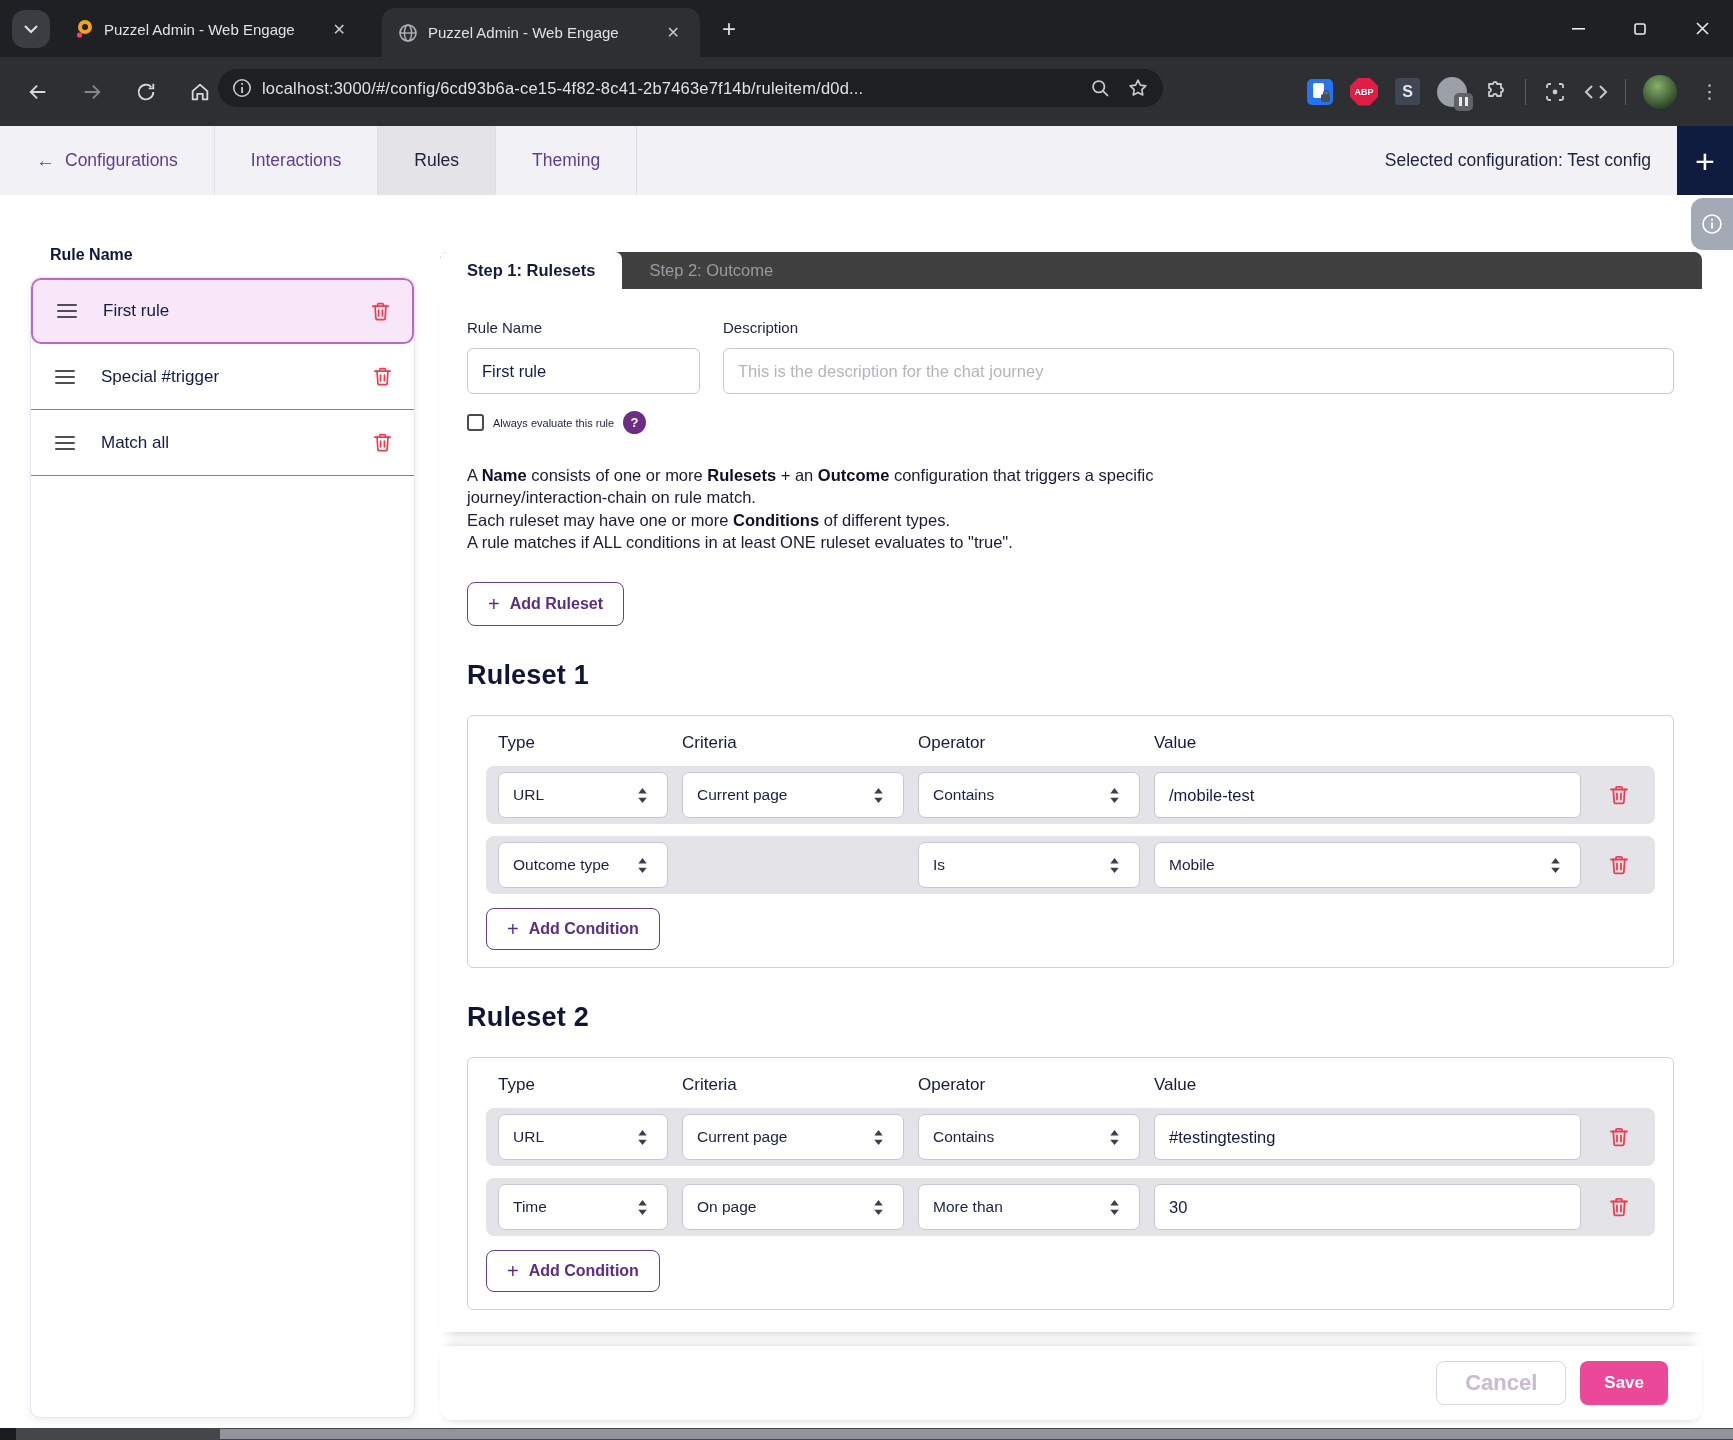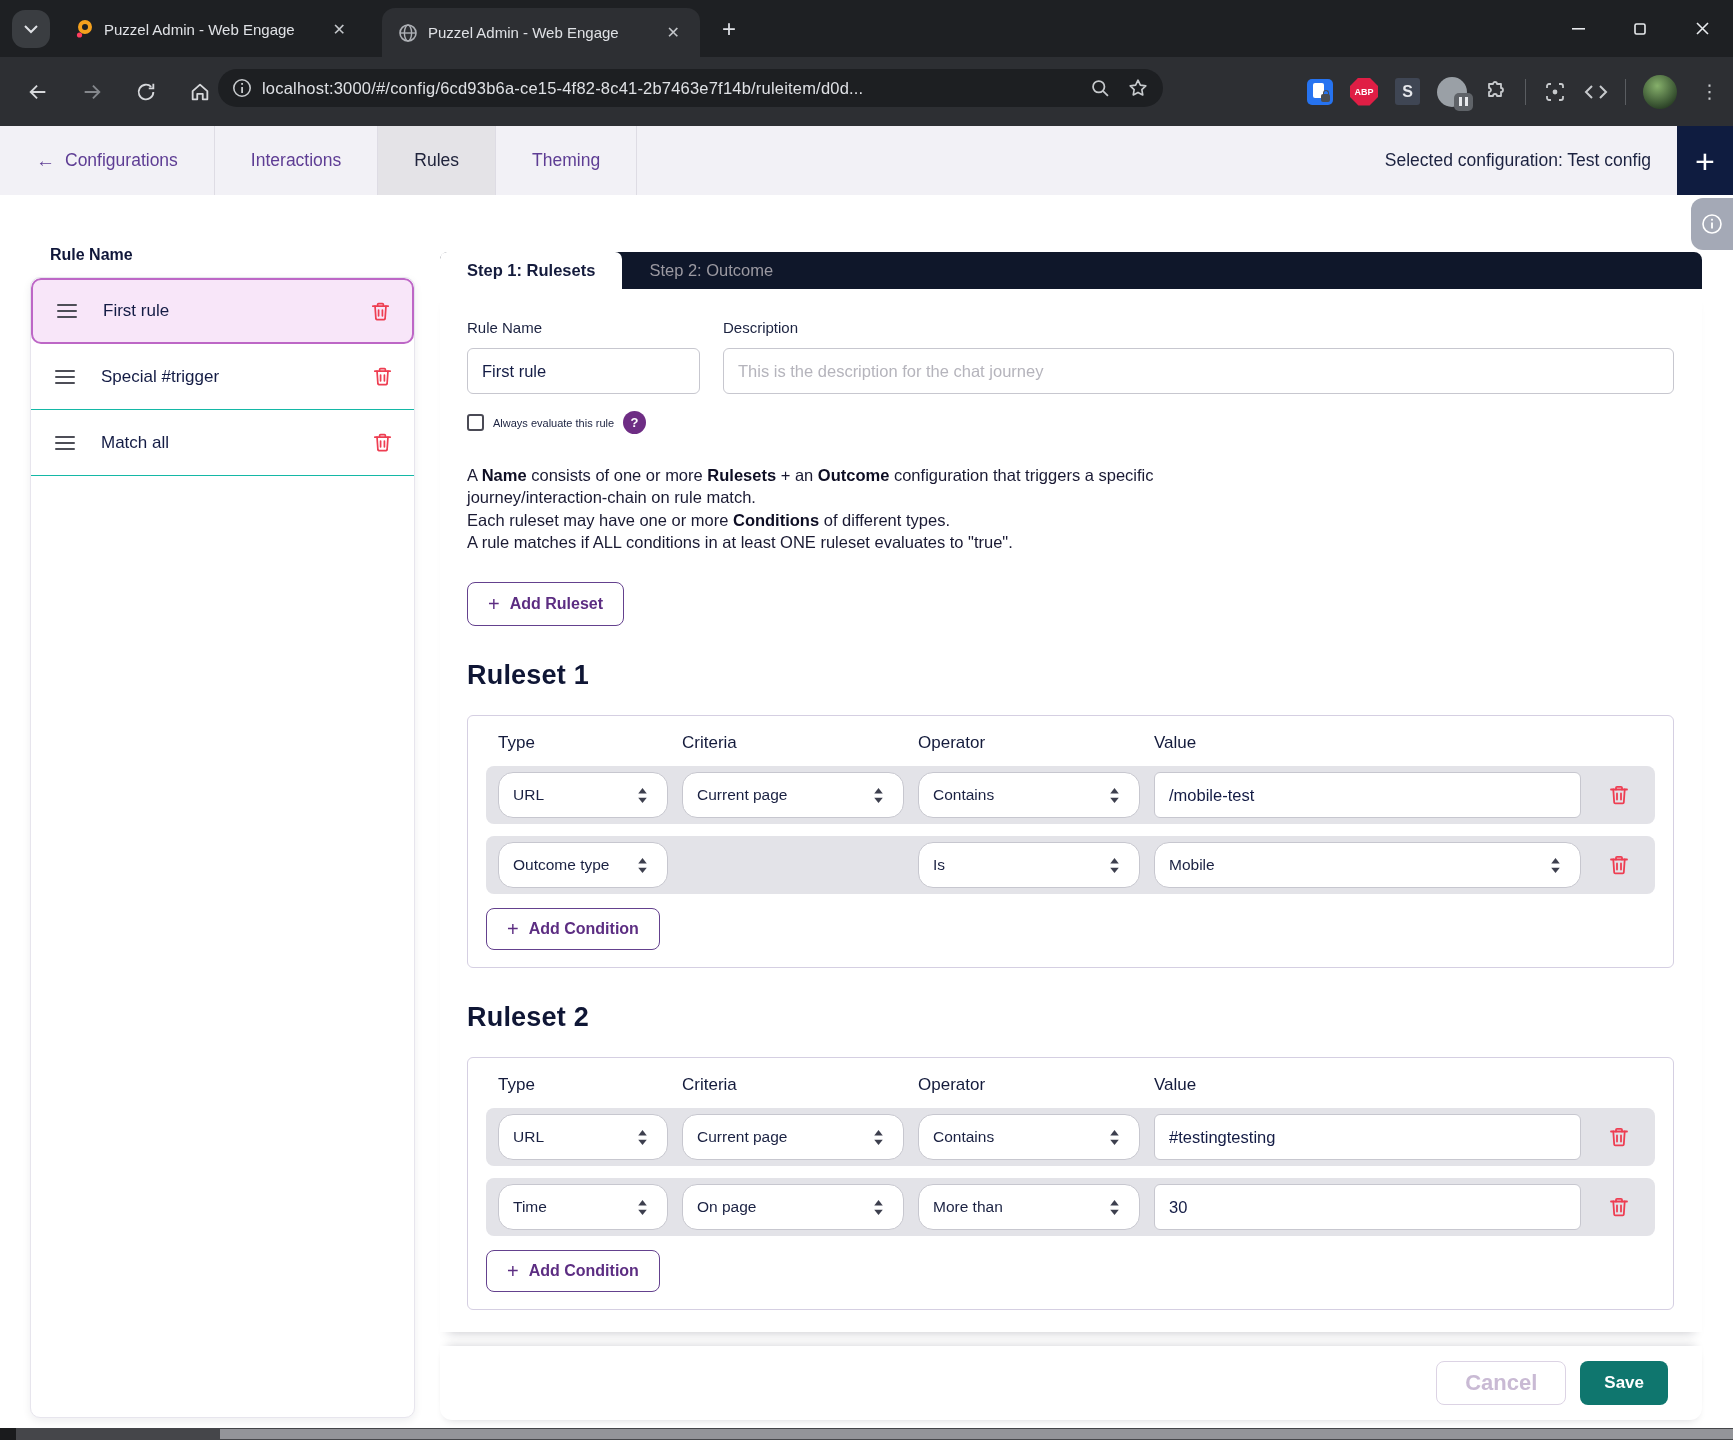--- a/index.html
+++ b/index.html
@@ -64,21 +64,21 @@
     box-shadow:0 3px 8px rgba(20,20,40,.07);box-sizing:border-box;overflow:hidden;}
   .rule-item{height:66px;display:flex;align-items:center;padding:0 20px 0 24px;
     border-bottom:1px solid #14b8a6;box-sizing:border-box;background:#fff;}
   .rule-item.selected{background:#f8e6f9;border:2px solid #bd67c6;border-radius:10px;}
   .burger{width:20px;flex:none;display:flex;flex-direction:column;gap:4px;}
   .burger i{display:block;height:2px;background:#4d4e57;border-radius:1px;}
   .rule-item .name{flex:1;margin-left:26px;font-size:17px;color:#141c45;}
   .icon-btn{background:none;border:none;padding:0;display:flex;align-items:center;justify-content:center;}
   
   .editor{position:absolute;left:440px;top:252px;width:1262px;}
-  .tabstrip{height:37px;background:#0f172a;border-radius:8px 8px 0 0;display:flex;}
+  .tabstrip{height:37px;background:#404040;border-radius:8px 8px 0 0;display:flex;}
   .step-tab{padding:0 27px;display:flex;align-items:center;font-size:16.5px;color:#9b99a1;}
   .step-tab.active{background:#fff;font-weight:bold;color:#141b3c;border-radius:7px 7px 0 0;}
   .editor-body{background:#fff;height:1043px;box-sizing:border-box;padding:30px 28px 0 27px;
     box-shadow:0 9px 10px -8px rgba(20,20,40,.22);}
   .fields{display:flex;gap:23px;}
   .field label{display:block;font-size:15px;color:#1b2240;margin-bottom:12px;}
   .text-input{height:46px;border:1px solid #c7c7cf;border-radius:6px;font-size:16.5px;color:#141c45;
     padding:0 14px;box-sizing:border-box;font-family:inherit;background:#fff;outline:none;}
   .text-input::placeholder{color:#b5b4bc;}
   .rn-input{width:233px;}
@@ -94,32 +94,32 @@
   .btn-purple{display:inline-flex;align-items:center;gap:10px;height:44px;padding:0 20px;
     border:1.4px solid #64418e;border-radius:8px;background:#fff;color:#5c2d82;
     font-weight:bold;font-size:16px;font-family:inherit;}
   .btn-purple .plus{font-weight:400;font-size:20px;line-height:0;}
   .add-ruleset{margin-top:29px;}
   .ruleset-title{margin:34px 0 0;font-size:27px;font-weight:bold;color:#0f1635;letter-spacing:.2px;}
   .cond-table{margin-top:24px;border:1px solid #d5cfe2;border-radius:6px;padding:17px 18px;box-sizing:border-box;}
   .cond-head,.cond-row{display:grid;grid-template-columns:170px 222px 222px 1fr 48px;column-gap:14px;align-items:center;}
   .cond-head{padding:0 12px;margin-bottom:13px;font-size:17px;color:#141b3c;}
   .cond-row{background:#e3e3e8;border-radius:8px;padding:0 12px;height:58px;margin-bottom:12px;}
-  .sel{height:46px;background:#fff;border:1px solid #c7c7cf;border-radius:15px;display:flex;align-items:center;
+  .sel{height:46px;background:#fff;border:1px solid #c7c7cf;border-radius:7px;display:flex;align-items:center;
     justify-content:space-between;padding:0 19px 0 14px;font-size:15.5px;color:#1a2142;box-sizing:border-box;}
   .sel .label{white-space:nowrap;overflow:hidden;}
   .val-input{width:100%;}
   .trash-btn{justify-self:center;}
   .add-condition{height:42px;margin-top:2px;}
   .editor-footer{margin-top:14px;height:74px;background:#fff;border-radius:0 0 12px 12px;
     box-shadow:0 -7px 10px -7px rgba(20,20,40,.20),0 5px 9px -5px rgba(20,20,40,.18);
     display:flex;align-items:center;justify-content:flex-end;gap:14px;padding-right:34px;}
   .btn-cancel{height:44px;padding:0 28px;border:1.5px solid #dcd3e4;border-radius:8px;background:#fff;
     color:#c9bad4;font-weight:bold;font-size:22px;font-family:inherit;}
-  .btn-save{height:44px;padding:0 24px;border:none;border-radius:8px;background:#0f766e;
+  .btn-save{height:44px;padding:0 24px;border:none;border-radius:8px;background:#ec4899;
     color:#fff;font-weight:bold;font-size:17px;font-family:inherit;}
   
   .hscroll{position:absolute;left:0;right:0;bottom:0;height:12px;background:#45464a;}
   .hscroll .thumb{position:absolute;left:220px;right:0;top:1px;bottom:1px;background:#939499;}
   .hscroll .corner{position:absolute;left:0;top:0;bottom:0;width:16px;background:#1a1b1d;}
 </style>
 </head>
 <body>
 
 <div class="tabbar">

